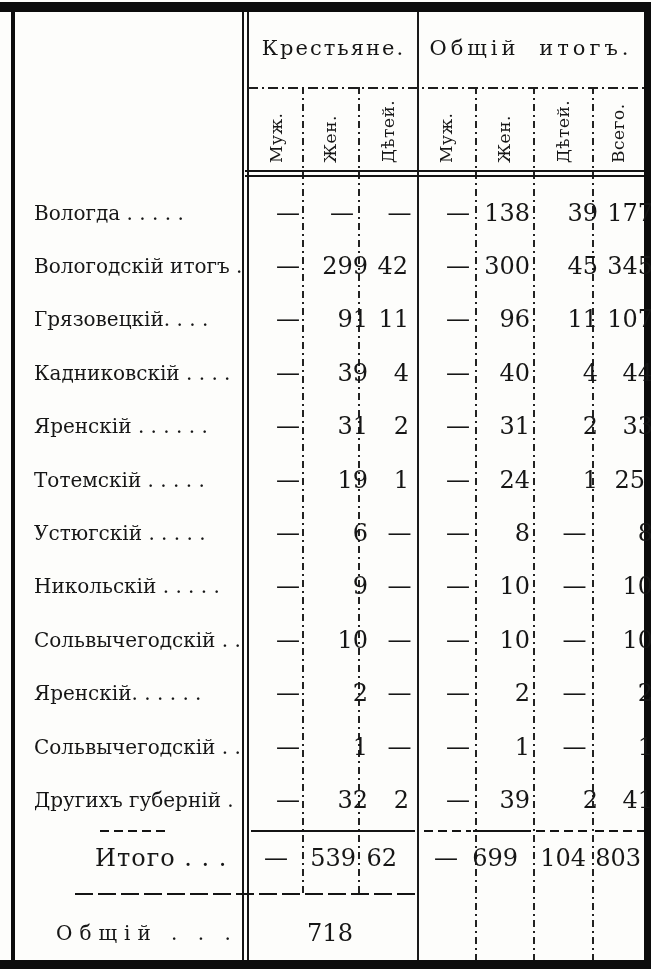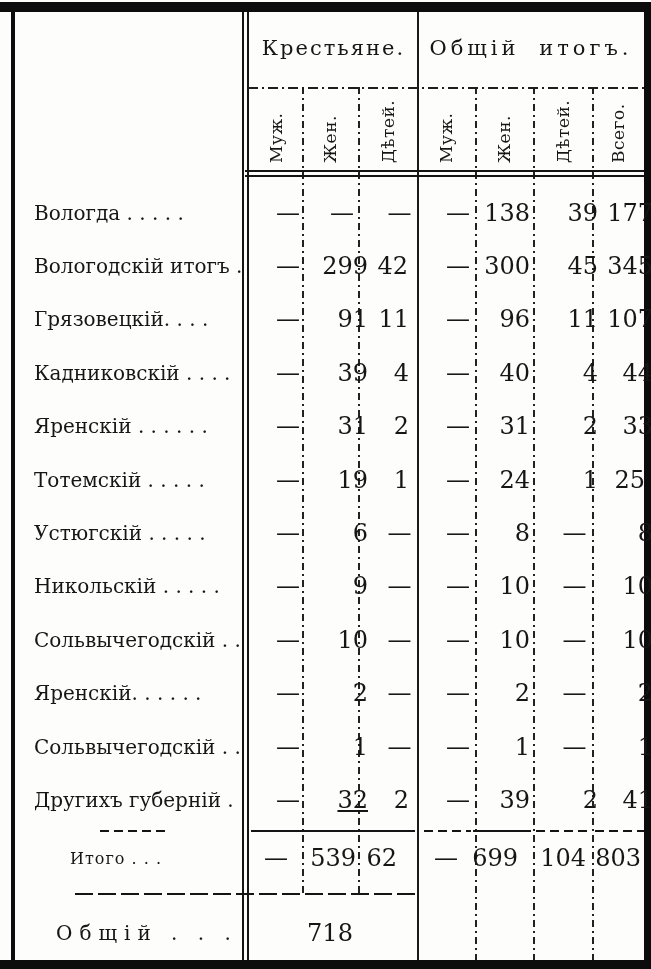--- a/index.html
+++ b/index.html
@@ -35,22 +35,22 @@
   .row{position:absolute;left:12px;width:651px;height:53.4px;}
   .rowlabel{position:absolute;left:22px;top:0;height:100%;display:flex;align-items:center;
     font-size:20px;white-space:pre;}
   .cell{position:absolute;top:0;height:100%;display:flex;align-items:center;
     font-size:24px;box-sizing:border-box;white-space:nowrap;}
   .cell.r{justify-content:flex-end;}
   .cell.c{justify-content:center;padding-right:0 !important;}
   #totals-row,#grand-row{position:absolute;left:0;width:651px;height:50px;}
   #totals-row{top:833px;}
   #grand-row{top:908px;}
-  #totals-label{position:absolute;left:70px;top:0;height:100%;display:flex;align-items:center;
-    font-size:16px;letter-spacing:1px;white-space:pre;}
+  #totals-label{position:absolute;left:95px;top:0;height:100%;display:flex;align-items:center;
+    font-size:24px;letter-spacing:1px;white-space:pre;}
   #grand-label{position:absolute;left:56px;top:0;height:100%;display:flex;align-items:center;
     font-size:20px;letter-spacing:7px;white-space:pre;}
   #grand-value{position:absolute;left:250px;width:160px;top:0;height:100%;
     display:flex;align-items:center;justify-content:center;font-size:24px;}
 </style>
 </head>
 <body>
 
 <div id="page">
 
@@ -199,21 +199,21 @@
         <div class="cell r" style="left: 302px; width: 56px; padding-right: 2px;">1</div>
         <div class="cell c dash" style="left: 358px; width: 59px; padding-right: 20px;">—</div>
         <div class="cell c dash" style="left: 417px; width: 58px;">—</div>
         <div class="cell r" style="left: 475px; width: 58px; padding-right: 15px;">1</div>
         <div class="cell c dash" style="left: 533px; width: 59px; padding-right: 6px;">—</div>
         <div class="cell r" style="left: 592px; width: 52px; padding-right: 3px;">1</div>
       </div>
       <div class="row" style="top: 773.4px;">
         <div class="rowlabel">Другихъ губерній .</div>
         <div class="cell c dash" style="left: 250px; width: 52px;">—</div>
-        <div class="cell r" style="left: 302px; width: 56px; padding-right: 2px; text-decoration: underline;">32</div>
+        <div class="cell r" style="left: 302px; width: 56px; padding-right: 2px;">32</div>
         <div class="cell r" style="left: 358px; width: 59px; padding-right: 20px;">2</div>
         <div class="cell c dash" style="left: 417px; width: 58px;">—</div>
         <div class="cell r" style="left: 475px; width: 58px; padding-right: 15px;">39</div>
         <div class="cell r" style="left: 533px; width: 59px; padding-right: 6px;">2</div>
         <div class="cell r" style="left: 592px; width: 52px; padding-right: 3px;">41</div>
       </div>
     </div>
 
   <div id="totals-row">
     <div id="totals-label">Итого . . .</div>

